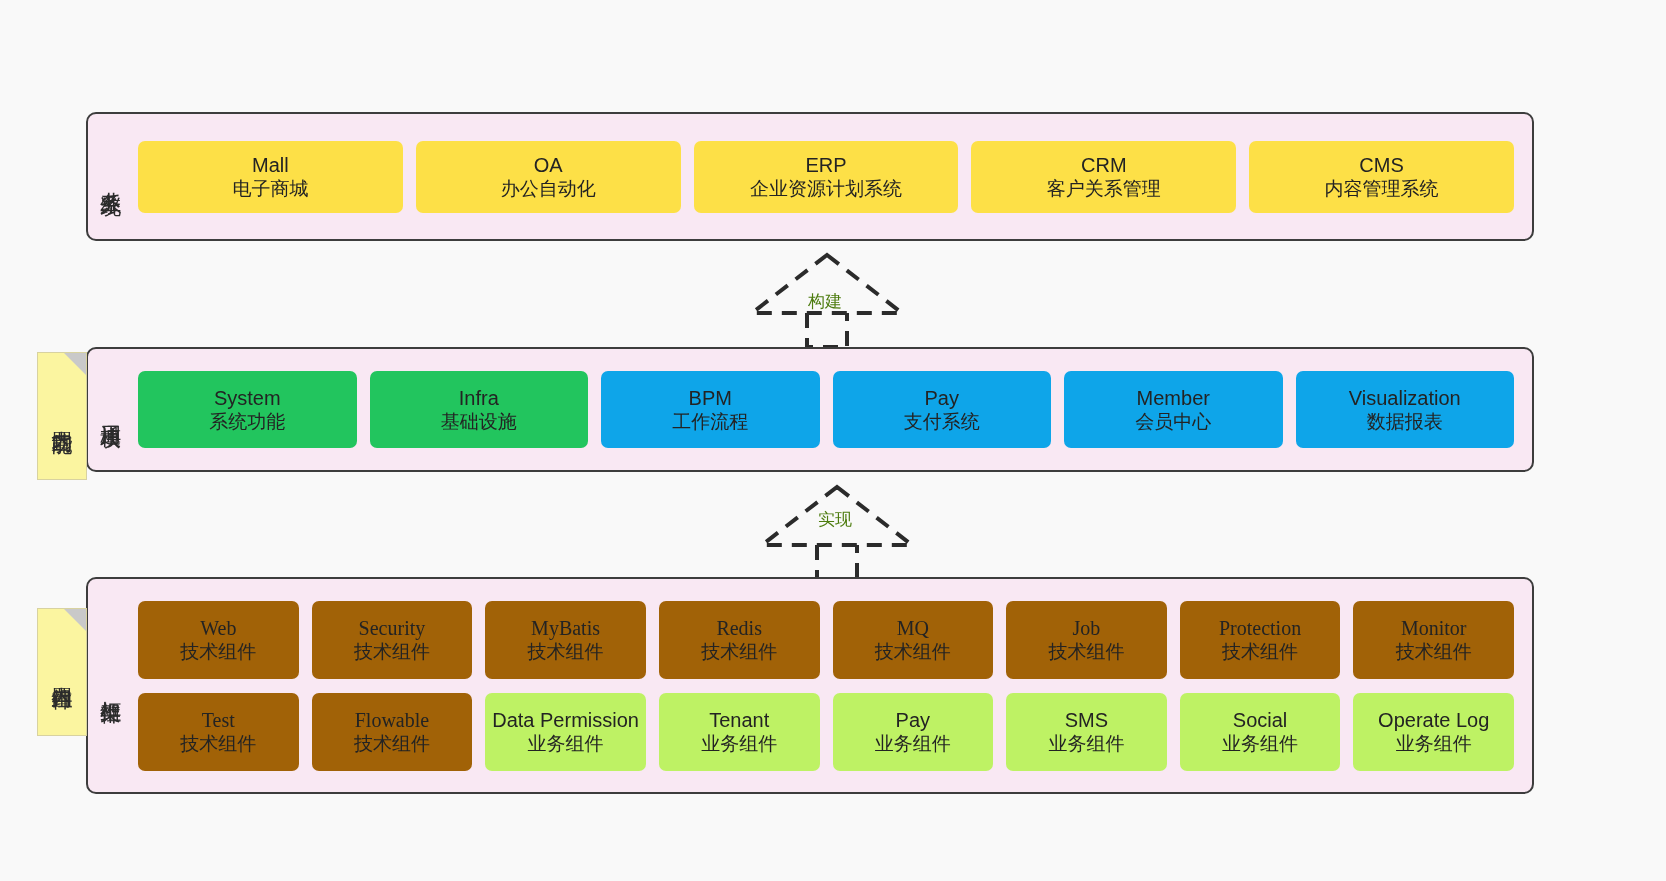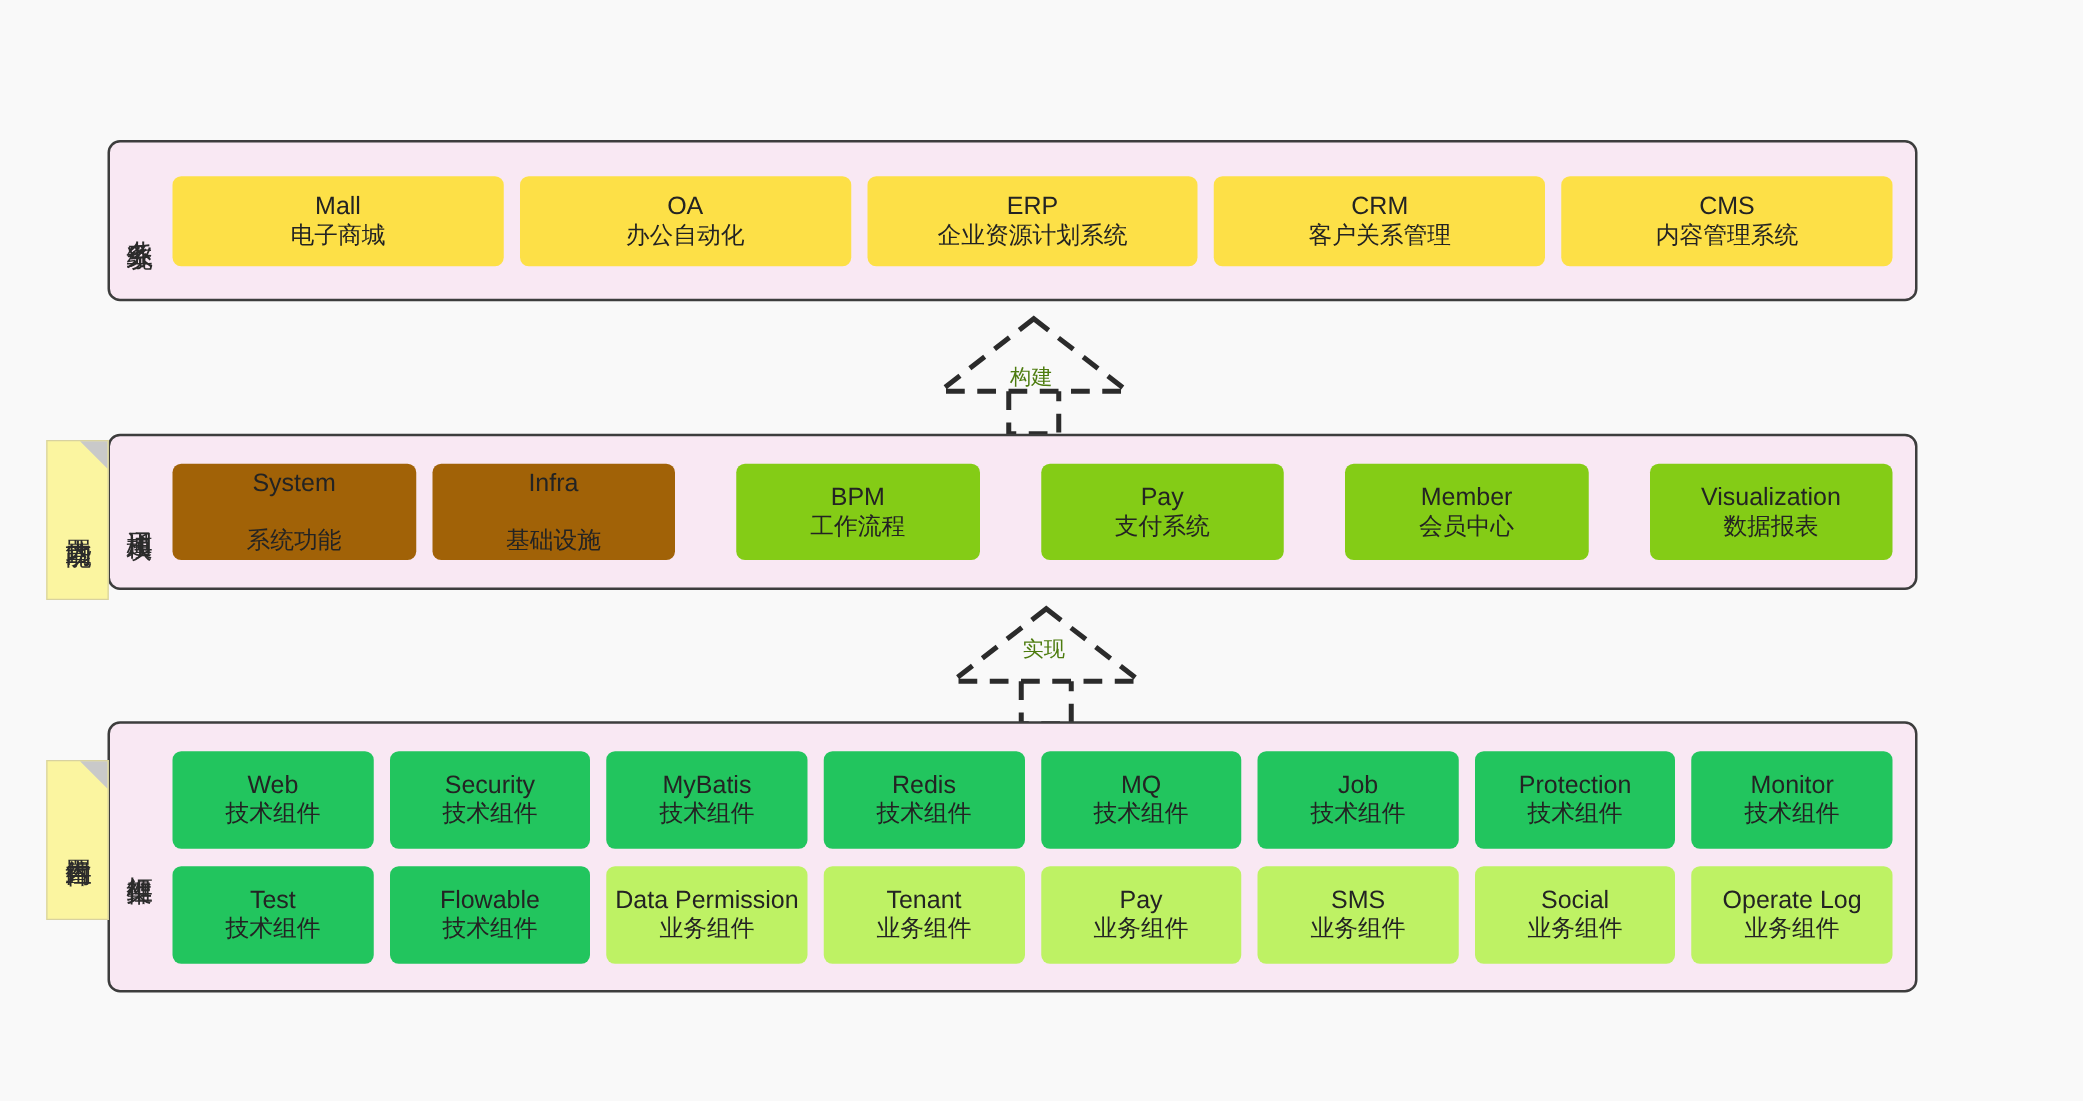--- a/index.html
+++ b/index.html
@@ -61,23 +61,23 @@
     text-align: center;
     color: #232323;
     line-height: 1.22;
     padding: 4px 6px;
   }
   .card .en { font-size: 20px; }
   .card .cn { font-size: 19px; }
 
   
   .c-blue       { background: #fde047; }
-  .c-red        { background: #a16207; justify-content: space-between; }
-  .c-pink       { background: #84cc16; margin-left: 36px; }
-  .c-green      { background: #22c55e; }
+  .c-red        { background: #22c55e; }
+  .c-pink       { background: #0ea5e9; }
+  .c-green      { background: #a16207; font-family: Liberation Serif, serif; }
   .c-lightgreen { background: #bef264; }
 
   
   #layer-business { left: 86px;  top: 112px; width: 1448px; height: 129px; }
   #layer-common   { left: 86px;  top: 347px; width: 1448px; height: 125px; }
   #layer-framework{ left: 86px;  top: 577px; width: 1448px; height: 217px; }
   #layer-business  .card { height: 72px; }
   #layer-common    .card { height: 77px; }
   #layer-framework .card { height: 78px; }
 

